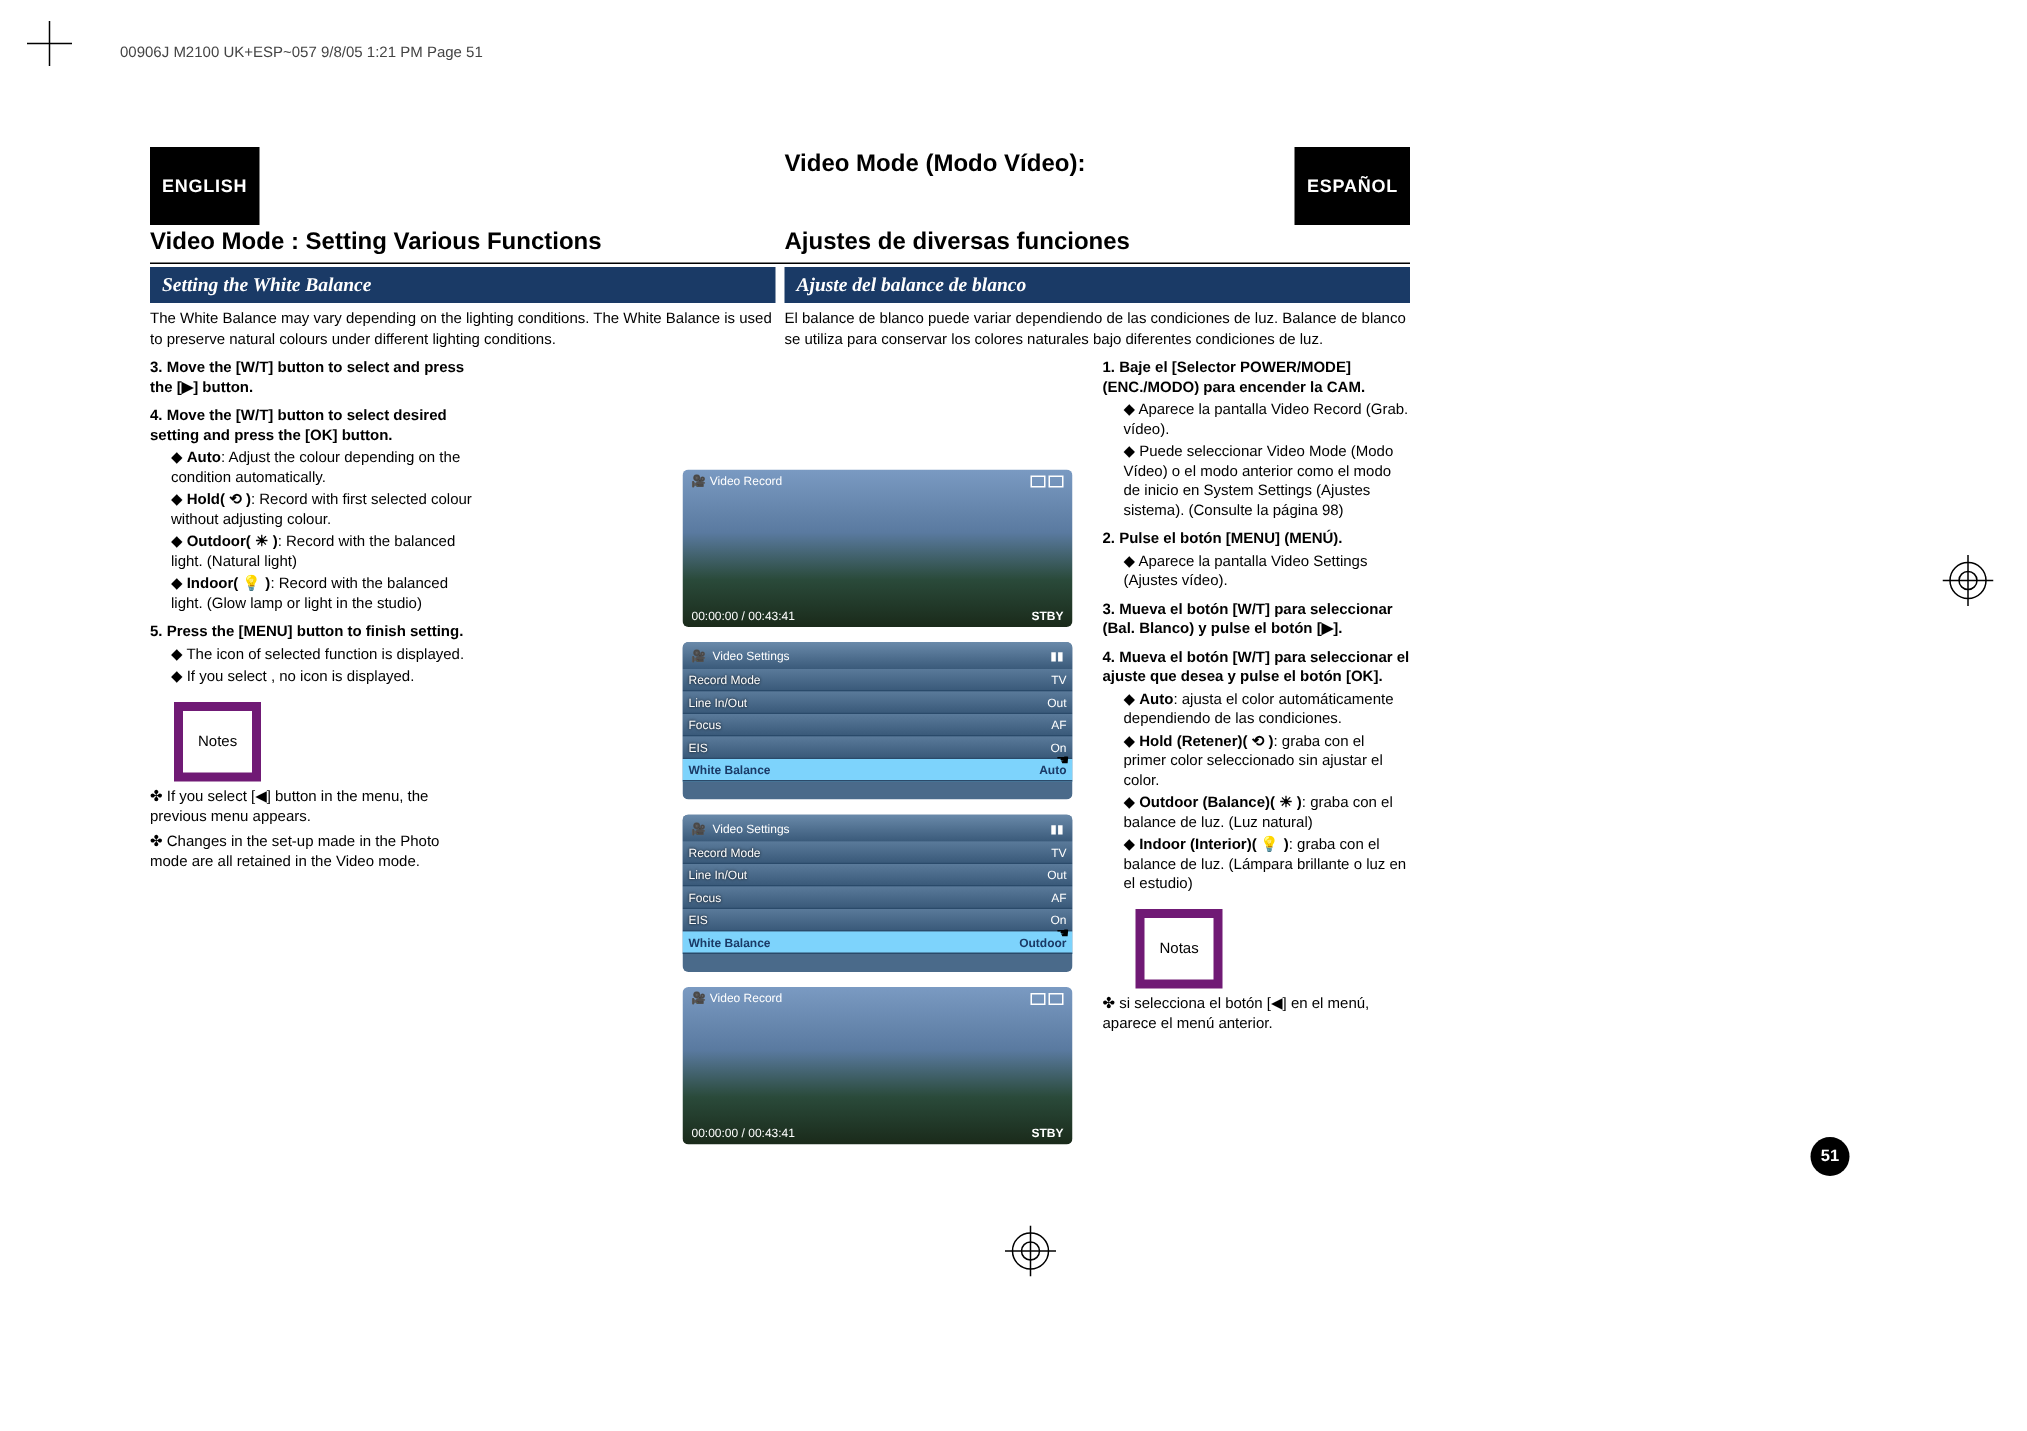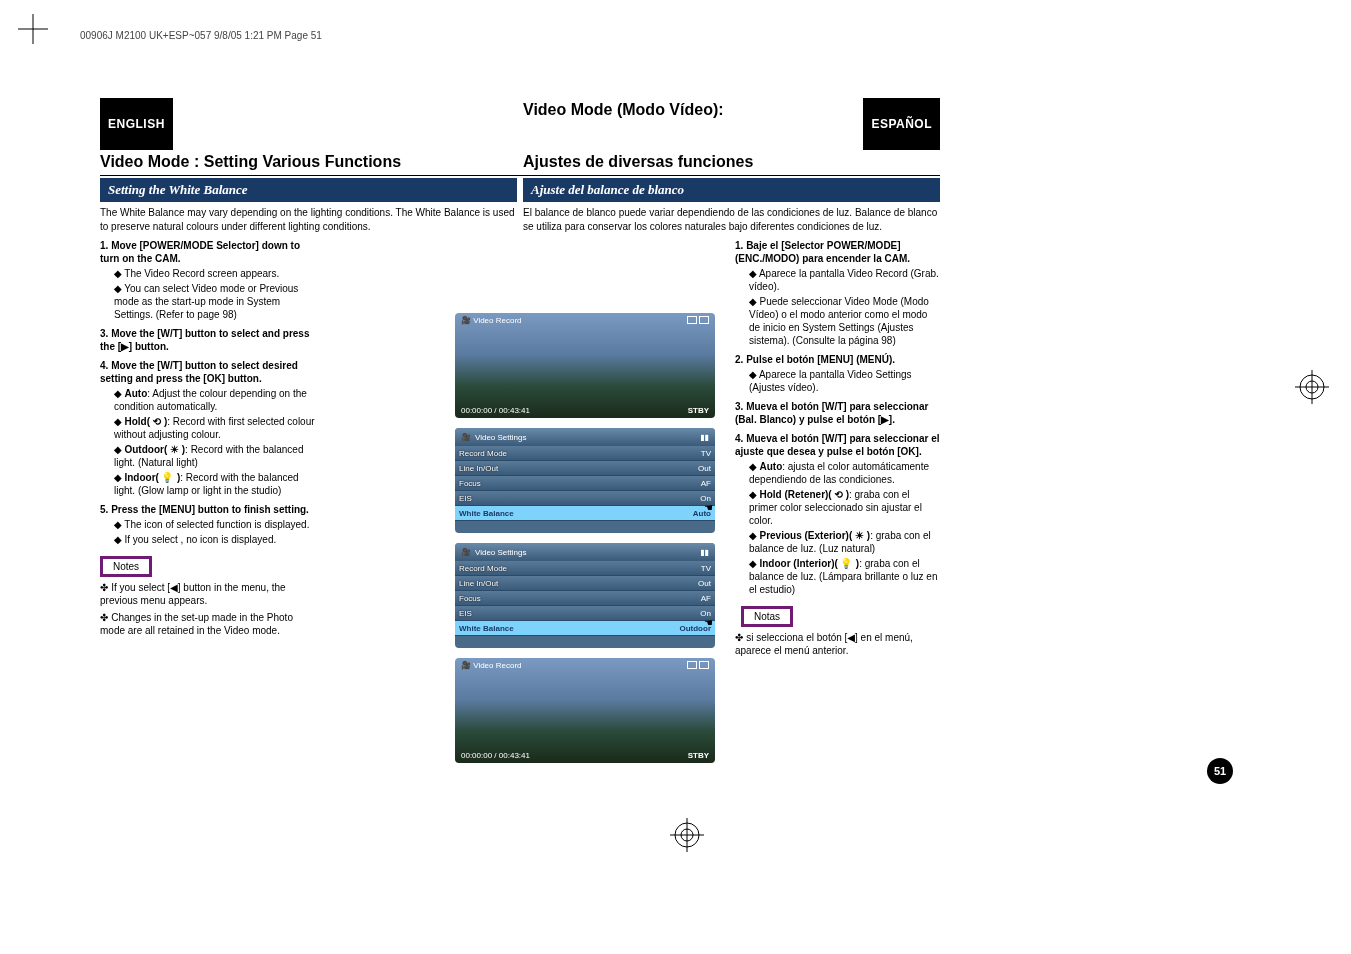--- a/index.html
+++ b/index.html
@@ -21,28 +21,28 @@
 .columns { display:flex; gap:6px; }
 .col { width:50%; }
 .intro { font-size:10px; line-height:1.35; margin-bottom:6px; }
 .ol { list-style:none; padding:0; }
 .ol > li { margin-bottom:6px; font-size:10px; line-height:1.3; width:215px; }
 .ol .num { font-weight:bold; }
 .ol .lead { font-weight:bold; }
 .sub { list-style:none; padding-left:14px; margin-top:2px; }
 .sub li { margin-bottom:2px; }
 .sub li::before { content:"◆ "; }
-.notes-box { display:inline-block; border:3px solid #701a75; padding:2px 10px; font-size:10px; margin:4px 0; }
+.notes-box { display:inline-block; border:6px solid #701a75; padding:15px 10px; font-size:10px; margin:4px 16px; }
 .notes-list { list-style:none; padding:0; }
 .notes-list li { font-size:10px; line-height:1.3; margin-bottom:4px; width:215px; }
 .notes-list li::before { content:"✤ "; }
 .center-imgs { position:absolute; left:355px; top:215px; width:260px; }
 .shot { width:260px; height:105px; margin-bottom:10px; position:relative; border-radius:4px; overflow:hidden; }
 .shot-photo { background:linear-gradient(180deg,#7a9ac2 0%,#5a7aa0 40%,#2a4a3a 70%,#1a2a1a 100%); height:100%; position:relative; }
-.shot-top { position:absolute; top:3px; left:6px; right:6px; display:flex; justify-content:space-between; align-items:flex-start; font-size:8px; color:#fff; }
+.shot-top { position:absolute; top:3px; left:6px; right:6px; display:flex; justify-content:space-between; align-items:center; font-size:8px; color:#fff; }
 .cam-ico::before { content:"🎥 "; }
 .batt { display:flex; gap:2px; align-items:center; }
 .batt span { width:10px; height:8px; border:1px solid #fff; display:inline-block; }
 .shot-bottom { position:absolute; bottom:3px; left:6px; right:6px; display:flex; justify-content:space-between; font-size:8px; color:#fff; }
 .stby { color:#fff; font-weight:bold;margin-left:13px; }
 .shot-menu { background:#4a6a8a; height:100%; position:relative; }
 .menu-hdr { height:18px; background:linear-gradient(180deg,#6a8aaa,#3a5a7a); display:flex; align-items:center; padding:0 6px; font-size:8px; color:#fff; justify-content:space-between; }
 .menu-hdr .lbl { display:flex; gap:4px; align-items:center; }
 .menu-rows { }
 .menu-row { height:15px; display:flex; align-items:center; font-size:8px; color:#fff; padding:0 4px; justify-content:space-between; background:linear-gradient(180deg,#5a7a9a,#3a5a7a); border-bottom:1px solid #2a4a6a; }
@@ -102,24 +102,20 @@
       </div>
     </div>
     <div class="title-divider"></div>
 
     <div class="columns">
 
       <div class="col">
         <div class="sub-bar">Setting the White Balance</div>
         <div class="intro">The White Balance may vary depending on the lighting conditions. The White Balance is used to preserve natural colours under different lighting conditions.</div>
         <ol class="ol" id="steps-l">
-            <li><span class="num">1.</span> <span class="lead">Move [POWER/MODE Selector] down to turn on the CAM.</span><ul class="sub">
-                <li>The Video Record screen appears.</li>
-                <li>You can select Video mode or Previous mode as the start-up mode in System Settings. (Refer to page 98)</li>
-              </ul></li>
             <li><span class="num">3.</span> <span class="lead">Move the [W/T] button to select <white balance=""> and press the [▶] button.</white></span></li>
             <li><span class="num">4.</span> <span class="lead">Move the [W/T] button to select desired setting and press the [OK] button.</span><ul class="sub">
                 <li><b>Auto</b>: Adjust the colour depending on the condition automatically.</li>
                 <li><b>Hold( ⟲ )</b>: Record with first selected colour without adjusting colour.</li>
                 <li><b>Outdoor( ☀ )</b>: Record with the balanced light. (Natural light)</li>
                 <li><b>Indoor( 💡 )</b>: Record with the balanced light. (Glow lamp or light in the studio)</li>
               </ul></li>
             <li><span class="num">5.</span> <span class="lead">Press the [MENU] button to finish setting.</span><ul class="sub">
                 <li>The icon of selected function is displayed.</li>
                 <li>If you select <auto>, no icon is displayed.</auto></li>
@@ -140,21 +136,21 @@
                 <li>Aparece la pantalla Video Record (Grab. vídeo).</li>
                 <li>Puede seleccionar Video Mode (Modo Vídeo) o el modo anterior como el modo de inicio en System Settings (Ajustes sistema). (Consulte la página 98)</li>
               </ul></li>
             <li><span class="num">2.</span> <span class="lead">Pulse el botón [MENU] (MENÚ).</span><ul class="sub">
                 <li>Aparece la pantalla Video Settings (Ajustes vídeo).</li>
               </ul></li>
             <li><span class="num">3.</span> <span class="lead">Mueva el botón [W/T] para seleccionar <white balance=""> (Bal. Blanco) y pulse el botón [▶].</white></span></li>
             <li><span class="num">4.</span> <span class="lead">Mueva el botón [W/T] para seleccionar el ajuste que desea y pulse el botón [OK].</span><ul class="sub">
                 <li><b>Auto</b>: ajusta el color automáticamente dependiendo de las condiciones.</li>
                 <li><b>Hold (Retener)( ⟲ )</b>: graba con el primer color seleccionado sin ajustar el color.</li>
-                <li><b>Previous (Exterior)( ☀ )</b>: graba con el balance de luz. (Luz natural)</li>
+                <li><b>Outdoor (Balance)( ☀ )</b>: graba con el balance de luz. (Luz natural)</li>
                 <li><b>Indoor (Interior)( 💡 )</b>: graba con el balance de luz. (Lámpara brillante o luz en el estudio)</li>
               </ul></li>
           </ol>
         <div class="notes-box-wrap"><div class="notes-box">Notas</div></div>
         <ul class="notes-list" id="notes-r">
             <li>si selecciona el botón [◀] en el menú, aparece el menú anterior.</li>
           </ul>
       </div>
     </div>
 

